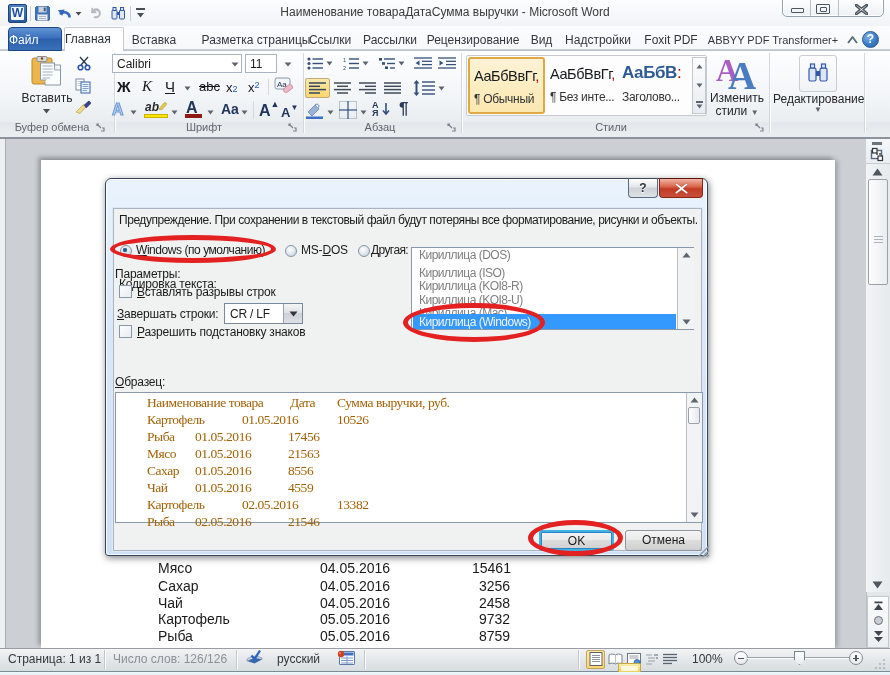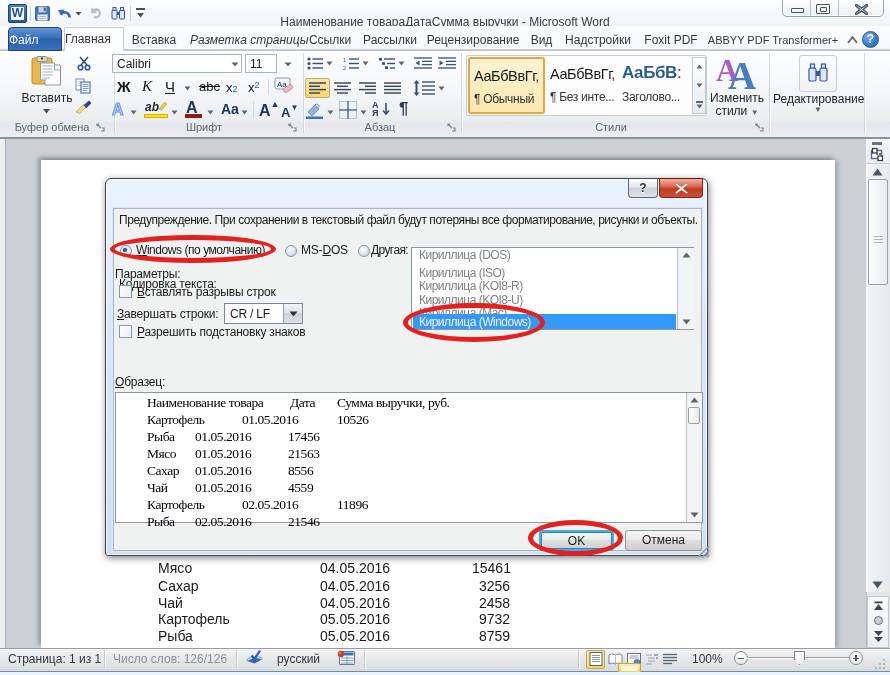--- a/index.html
+++ b/index.html
@@ -1,19 +1,19 @@
 <!DOCTYPE html>
 <html><head><meta charset="utf-8">
 <style>
 html,body{margin:0;padding:0;}
 body{width:890px;height:675px;overflow:hidden;position:relative;font-family:"Liberation Sans",sans-serif;background:#ccd0d4;}
 .abs{position:absolute;}
 
 #titlebar{left:0;top:0;width:890px;height:26px;background:linear-gradient(#fbfdfe,#f1f4f7);}
-#title-text{left:0;top:15px;width:890px;text-align:center;font-size:12px;color:#3b3b3b;}
+#title-text{left:0;top:5px;width:890px;text-align:center;font-size:12px;color:#3b3b3b;}
 
 #tabrow{left:0;top:26px;width:890px;height:25px;background:linear-gradient(#fafcfd,#f6f8fa);}
 .tab{top:29px;height:22px;line-height:22px;font-size:12px;color:#33373b;text-align:center;white-space:nowrap;}
 #tab-file{left:8px;top:27px;width:54px;height:24px;font-size:12px;background:linear-gradient(#6194d4,#3a70bc 45%,#2c60ac 50%,#3a71b8);border-radius:4px 4px 0 0;color:#fff;line-height:24px;border:1px solid #1c4384;box-sizing:border-box;}
 #tab-home{left:64px;top:27px;width:58px;height:25px;font-size:12px;background:#ffffff;border:1px solid #c6cbd1;border-bottom:none;border-radius:2px 2px 0 0;color:#2e3338;line-height:23px;}
 
 #ribbon{left:0;top:51px;width:890px;height:86px;background:linear-gradient(#fdfeff,#f2f5f7 55%,#e9edf0 82%,#e4e8ec 82.5%,#eaeef1);border-bottom:2px solid #8c939c;box-sizing:content-box;}
 .gsep{top:53px;width:1px;height:80px;background:#d3d8dd;border-right:1px solid #fbfcfd;}
 .glabel{top:121px;height:13px;font-size:11px;color:#5f656d;text-align:center;}
 .launcher{width:10px;height:10px;top:123px;}
@@ -32,21 +32,21 @@
 #dialog{left:105px;top:178px;width:603px;height:378px;background:linear-gradient(#eaf3fd,#d9e8f9 40%,#cde0f5);border:1px solid #38465a;border-radius:6px 6px 3px 3px;box-shadow:1px 2px 7px rgba(20,25,35,.55),inset 0 0 0 1px rgba(255,255,255,.8);box-sizing:border-box;}
 #dlg-title{left:8px;top:8px;font-size:12px;color:#101010;white-space:nowrap;}
 #dlg-client{left:6px;top:28px;width:589px;height:343px;background:#f0f1f1;border:1px solid #dfe7f2;box-shadow:0 0 0 1px #aab5c3 inset;}
 .dt{font-size:12px;color:#1b1b1b;white-space:nowrap;letter-spacing:-0.2px;}
 .gray{color:#7f7f7f;letter-spacing:-0.5px;}
 .u{text-decoration:underline;}
 .radio{width:12px;height:12px;border-radius:50%;background:radial-gradient(circle at 40% 35%,#fefefe,#dbe3e9 60%,#b9c6d0);border:1px solid #8595a4;box-sizing:border-box;}
 .check{width:13px;height:13px;background:linear-gradient(135deg,#fcfdfd,#e8edf1);border:1px solid #8a99a8;box-sizing:border-box;}
 .redring{border:5px solid #e22120;border-radius:50%;box-sizing:border-box;}
 .btn{height:21px;background:linear-gradient(#f4f4f4,#ebebeb 45%,#dddddd 50%,#cfcfcf);border:1px solid #8e959d;border-radius:3px;box-sizing:border-box;font-size:12px;color:#1b1b1b;text-align:center;line-height:19px;}
-.serif{font-family:"Liberation Serif",serif;font-size:13.5px;color:#000000;white-space:pre;letter-spacing:-0.45px;}
+.serif{font-family:"Liberation Serif",serif;font-size:13.5px;color:#a16207;white-space:pre;letter-spacing:-0.45px;}
 </style></head>
 <body>
 <div class="abs" id="titlebar"></div>
 <div class="abs" id="title-text">Наименование товараДатаСумма выручки  -  Microsoft Word</div>
 
 <div class="abs" style="left:8px;top:4px;width:19px;height:19px;background:linear-gradient(#4a80c4,#29599f);border:1px solid #1e4080;border-radius:2px;box-sizing:border-box;">
   <div class="abs" style="left:2px;top:2px;width:13px;height:13px;background:#f6f9fc;border-radius:1px;color:#1f4e9c;font-weight:bold;font-size:12px;line-height:13px;text-align:center;">W</div>
 </div>
 <div class="abs" style="left:30px;top:6px;width:1px;height:15px;background:#c8cdd3;"></div>
 <svg class="abs" style="left:35px;top:6px;" width="15" height="15" viewBox="0 0 15 15">
@@ -92,21 +92,21 @@
 <svg class="abs" style="left:855px;top:4px;" width="13" height="11" viewBox="0 0 13 11">
     <path d="M1.1 0.2 L6.5 4 L11.9 0.2 L12.8 1.5 L8.2 5.5 L12.8 9.5 L11.9 10.8 L6.5 7 L1.1 10.8 L0.2 9.5 L4.8 5.5 L0.2 1.5 Z" fill="none" stroke="#49565f" stroke-width="1.5"></path>
   </svg>
 <div class="abs" id="tabrow"></div>
 <div class="abs" style="left:0;top:49px;width:890px;height:2px;background:linear-gradient(#cdd3da,#b9c0c8);"></div>
 
 <div class="abs" id="tab-file">Файл</div>
 <div class="abs" id="tab-home">Главная</div>
 <div class="abs" style="left:65px;top:49px;width:56px;height:3px;background:#ffffff;"></div>
 <div class="abs tab" style="left:130px;width:48px;">Вставка</div>
-<div class="abs tab" style="left:190px;width:112px;font-style:italic;">Разметка страницы</div>
+<div class="abs tab" style="left:200px;width:112px;">Разметка страницы</div>
 <div class="abs tab" style="left:306px;width:48px;">Ссылки</div>
 <div class="abs tab" style="left:362px;width:56px;">Рассылки</div>
 <div class="abs tab" style="left:426px;width:94px;">Рецензирование</div>
 <div class="abs tab" style="left:528px;width:27px;">Вид</div>
 <div class="abs tab" style="left:563px;width:70px;">Надстройки</div>
 <div class="abs tab" style="left:641px;width:60px;">Foxit PDF</div>
 <div class="abs tab" style="left:707px;width:132px;font-size:11px;">ABBYY PDF Transformer+</div>
 <svg class="abs" style="left:846px;top:34px;" width="13" height="10" viewBox="0 0 13 10">
     <path d="M2 9 L6.5 3 L11 9" fill="none" stroke="#5b6a7a" stroke-width="1.8" stroke-linejoin="round"></path>
   </svg>
@@ -620,21 +620,21 @@
         <div class="abs serif" style="left:79px;top:53px;">01.05.2016</div>
         <div class="abs serif" style="left:172px;top:53px;">21563</div>
   <div class="abs serif" style="left:31px;top:70px;">Сахар</div>
         <div class="abs serif" style="left:79px;top:70px;">01.05.2016</div>
         <div class="abs serif" style="left:172px;top:70px;">8556</div>
   <div class="abs serif" style="left:31px;top:87px;">Чай</div>
         <div class="abs serif" style="left:79px;top:87px;">01.05.2016</div>
         <div class="abs serif" style="left:172px;top:87px;">4559</div>
   <div class="abs serif" style="left:31px;top:104px;">Картофель</div>
         <div class="abs serif" style="left:126px;top:104px;">02.05.2016</div>
-        <div class="abs serif" style="left:221px;top:104px;">11896</div>
+        <div class="abs serif" style="left:221px;top:104px;">13382</div>
   <div class="abs serif" style="left:31px;top:121px;">Рыба</div>
         <div class="abs serif" style="left:79px;top:121px;">02.05.2016</div>
         <div class="abs serif" style="left:172px;top:121px;">21546</div>
   <div class="abs" style="left:570px;top:0px;width:16px;height:129px;background:#f2f3f5;border-left:1px solid #b9bec5;box-sizing:border-box;">
    <svg class="abs" style="left:3px;top:4px;" width="9" height="6" viewBox="0 0 9 6">
             <path d="M0.5 5.5 L8.5 5.5 L4.5 0.5 Z" fill="#5d6670"></path>
           </svg>
    <div class="abs" style="left:1px;top:14px;width:12px;height:17px;background:linear-gradient(90deg,#fcfdfd,#e6eaee);border:1px solid #9aa1a9;border-radius:2px;box-sizing:border-box;"></div>
    <svg class="abs" style="left:3px;top:119px;" width="9" height="6" viewBox="0 0 9 6">
             <path d="M0.5 0.5 L8.5 0.5 L4.5 5.5 Z" fill="#5d6670"></path>

